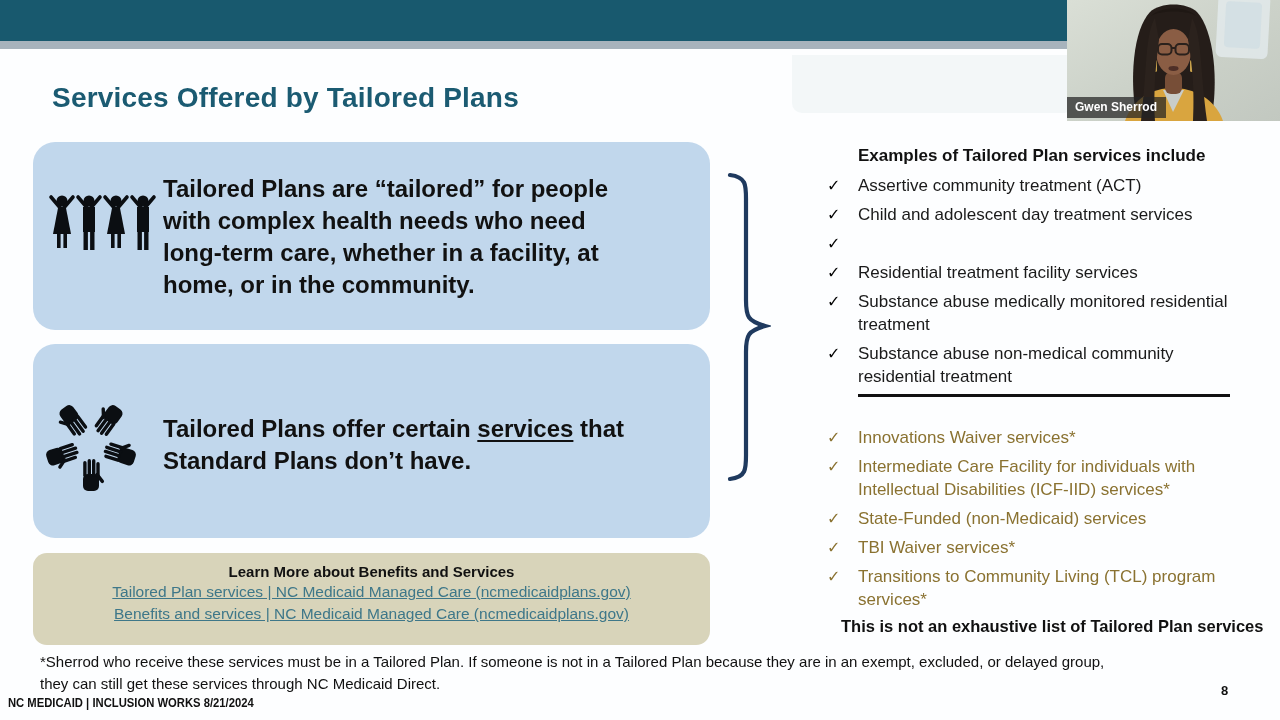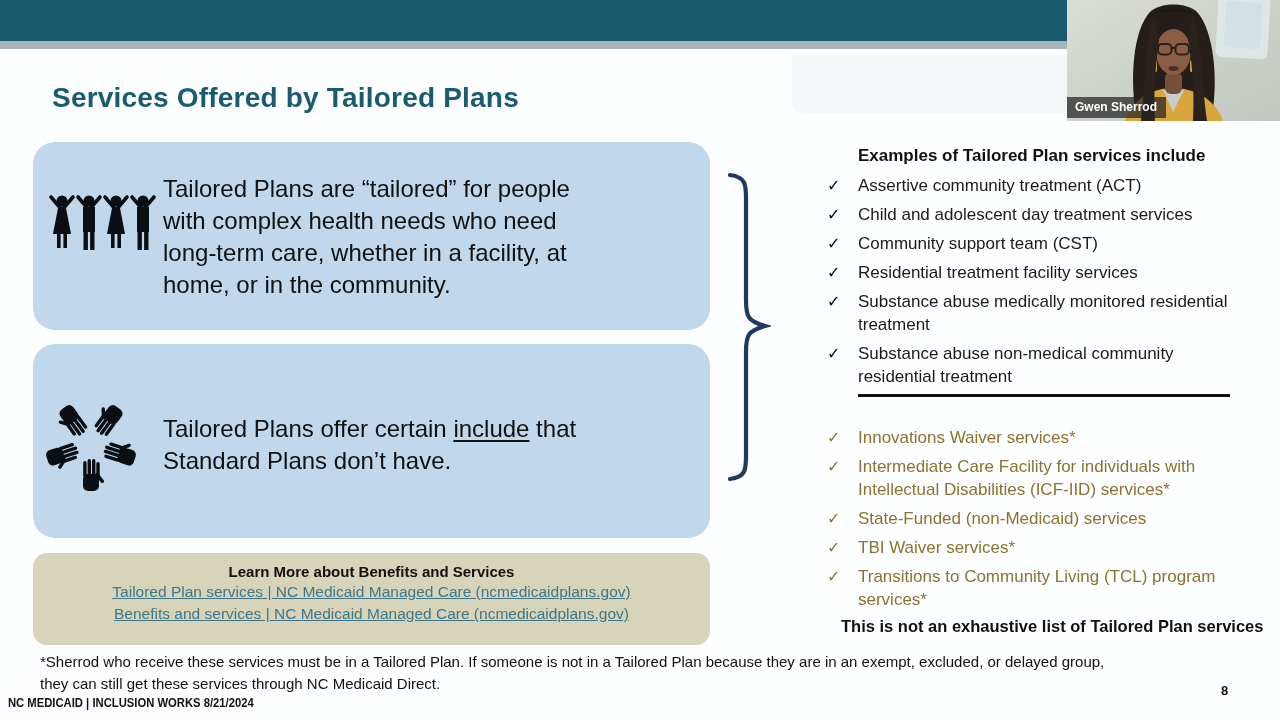--- a/index.html
+++ b/index.html
@@ -22,21 +22,21 @@
   .title { position: absolute; left: 52px; top: 82px; font-size: 28px; font-weight: bold;
     color: #1b5b72; letter-spacing: 0.2px; }
 
   
   .bluebox { position: absolute; left: 33px; width: 677px; background: #c1d7ec; border-radius: 22px; }
   .box1 { top: 142px; height: 188px; }
   .box2 { top: 344px; height: 194px; }
   .bluebox .icon-wrap { position: absolute; }
   .box1 .icon-wrap { left: 12px; top: 50px; }
   .box2 .icon-wrap { left: 6px; top: 46px; }
-  .bluebox .box-text { position: absolute; left: 130px; font-size: 24px; font-weight: normal;
+  .bluebox .box-text { position: absolute; left: 130px; font-size: 24px; font-weight: bold;
     color: #111111; line-height: 32px; white-space: pre-line; width: 540px; }
   .box1 .box-text { top: 31px; }
   .box2 .box-text { top: 69px; }
   .box-text .u { text-decoration: underline; text-underline-offset: 3px; }
 
   
   .brace { position: absolute; left: 719px; top: 170px; }
 
   
   .right-col { position: absolute; left: 823px; top: 146px; width: 465px; }
@@ -137,21 +137,21 @@
         </defs>
         <g>
           <use href="#hand" transform="rotate(0 52 55) translate(52 86)"></use>
           <use href="#hand" transform="rotate(72 52 55) translate(52 86)"></use>
           <use href="#hand" transform="rotate(144 52 55) translate(52 86)"></use>
           <use href="#hand" transform="rotate(216 52 55) translate(52 86)"></use>
           <use href="#hand" transform="rotate(288 52 55) translate(52 86)"></use>
         </g>
       </svg>
     </div>
-    <div class="box-text"><span>Tailored Plans offer certain </span><span class="u">include</span><span> that
+    <div class="box-text"><span>Tailored Plans offer certain </span><span class="u">services</span><span> that
 Standard Plans don’t have.</span></div>
   </div>
 
   <div class="brace">
     <svg width="52" height="314" viewBox="0 0 52 314" fill="none">
       <path d="M11 5 C28 7 27 16 27 32 L27 130 C27 147 29 151 46 156 C29 161 27 165 27 182 L27 282 C27 298 28 307 11 309" stroke="#1f3a5f" stroke-width="4.2" stroke-linecap="round" fill="none"></path>
     </svg>
   </div>
 
   <div class="right-col">
@@ -161,21 +161,20 @@
       <li>
           <span class="check">✓</span>
           <span class="txt">Assertive community treatment (ACT)</span>
         </li>
       <li>
           <span class="check">✓</span>
           <span class="txt">Child and adolescent day treatment services</span>
         </li>
       <li>
           <span class="check">✓</span>
-          <span class="txt">Community support team (CST)</span>
         </li>
       <li>
           <span class="check">✓</span>
           <span class="txt">Residential treatment facility services</span>
         </li>
       <li>
           <span class="check">✓</span>
           <span class="txt">Substance abuse medically monitored residential
 treatment</span>
         </li>

